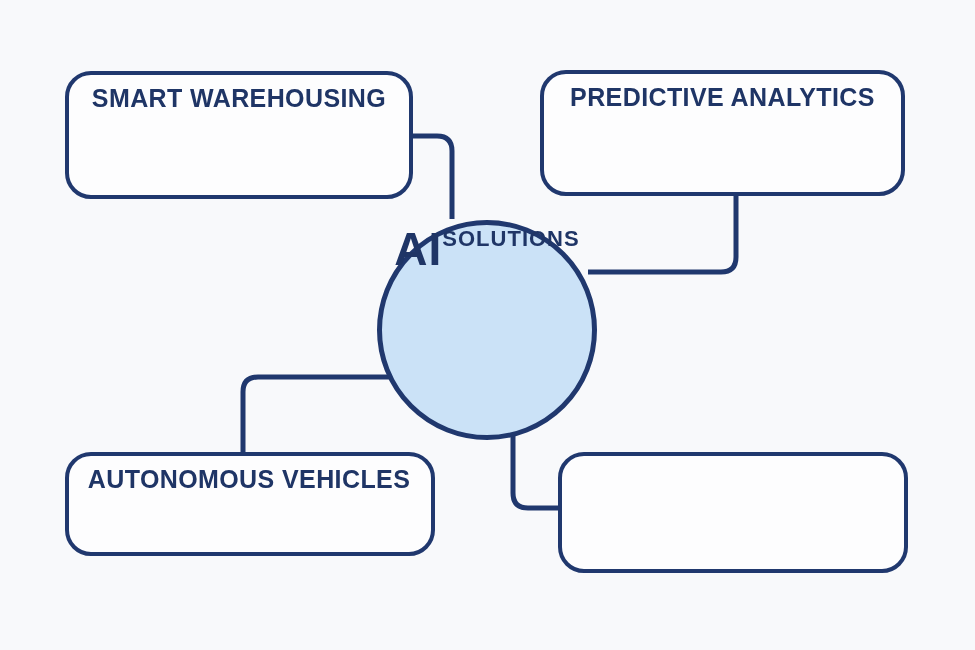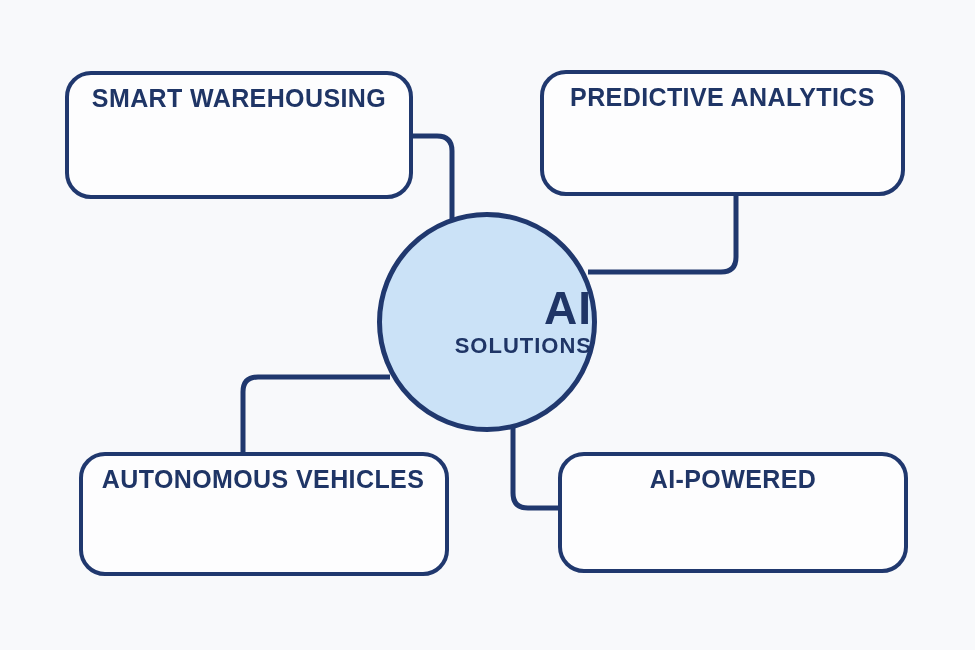--- a/index.html
+++ b/index.html
@@ -42,32 +42,32 @@
     text-align:center;
     color:var(--text-navy);
     font-weight:700;
     font-size:25px;
     line-height:1.24;
     letter-spacing:0.4px;
     padding:8px 14px;
   }
   #box-smart-warehousing{left:65px;top:71px;width:348px;height:128px;}
   #box-predictive-analytics{left:540px;top:70px;width:365px;height:126px;}
-  #box-autonomous-vehicles{left:79px;top:452px;width:370px;height:124px;padding-left:12px;}
+  #box-autonomous-vehicles{left:65px;top:452px;width:370px;height:104px;padding-left:12px;}
   #box-customer-service{left:558px;top:452px;width:350px;height:121px;}
   .center-circle{
     position:absolute;
-    left:377px;top:212px;
+    left:377px;top:220px;
     width:220px;height:220px;
     border-radius:50%;
     background:var(--circle-fill);
     border:5px solid var(--navy);
     display:flex;
-    flex-direction:column;
-    align-items:flex-end;
+    flex-direction:row;
+    align-items:flex-start;
     justify-content:center;
     text-align:center;
     color:var(--text-navy);
     font-weight:700;
   }
   .center-line1{
     font-size:46px;
     letter-spacing:1px;
     line-height:1.05;
   }
@@ -95,21 +95,20 @@
 
   <div class="node-box" id="box-predictive-analytics">
     <div>PREDICTIVE ANALYTICS</div>
   </div>
 
   <div class="node-box" id="box-autonomous-vehicles">
     <div>AUTONOMOUS VEHICLES</div>
   </div>
 
   <div class="node-box" id="box-customer-service">
-    <div>AI-POWERED</div>
   </div>
 
   <div class="center-circle">
     <div class="center-line1">AI</div>
     <div class="center-line2">SOLUTIONS</div>
   </div>
 
 </div>
 
 </body></html>

